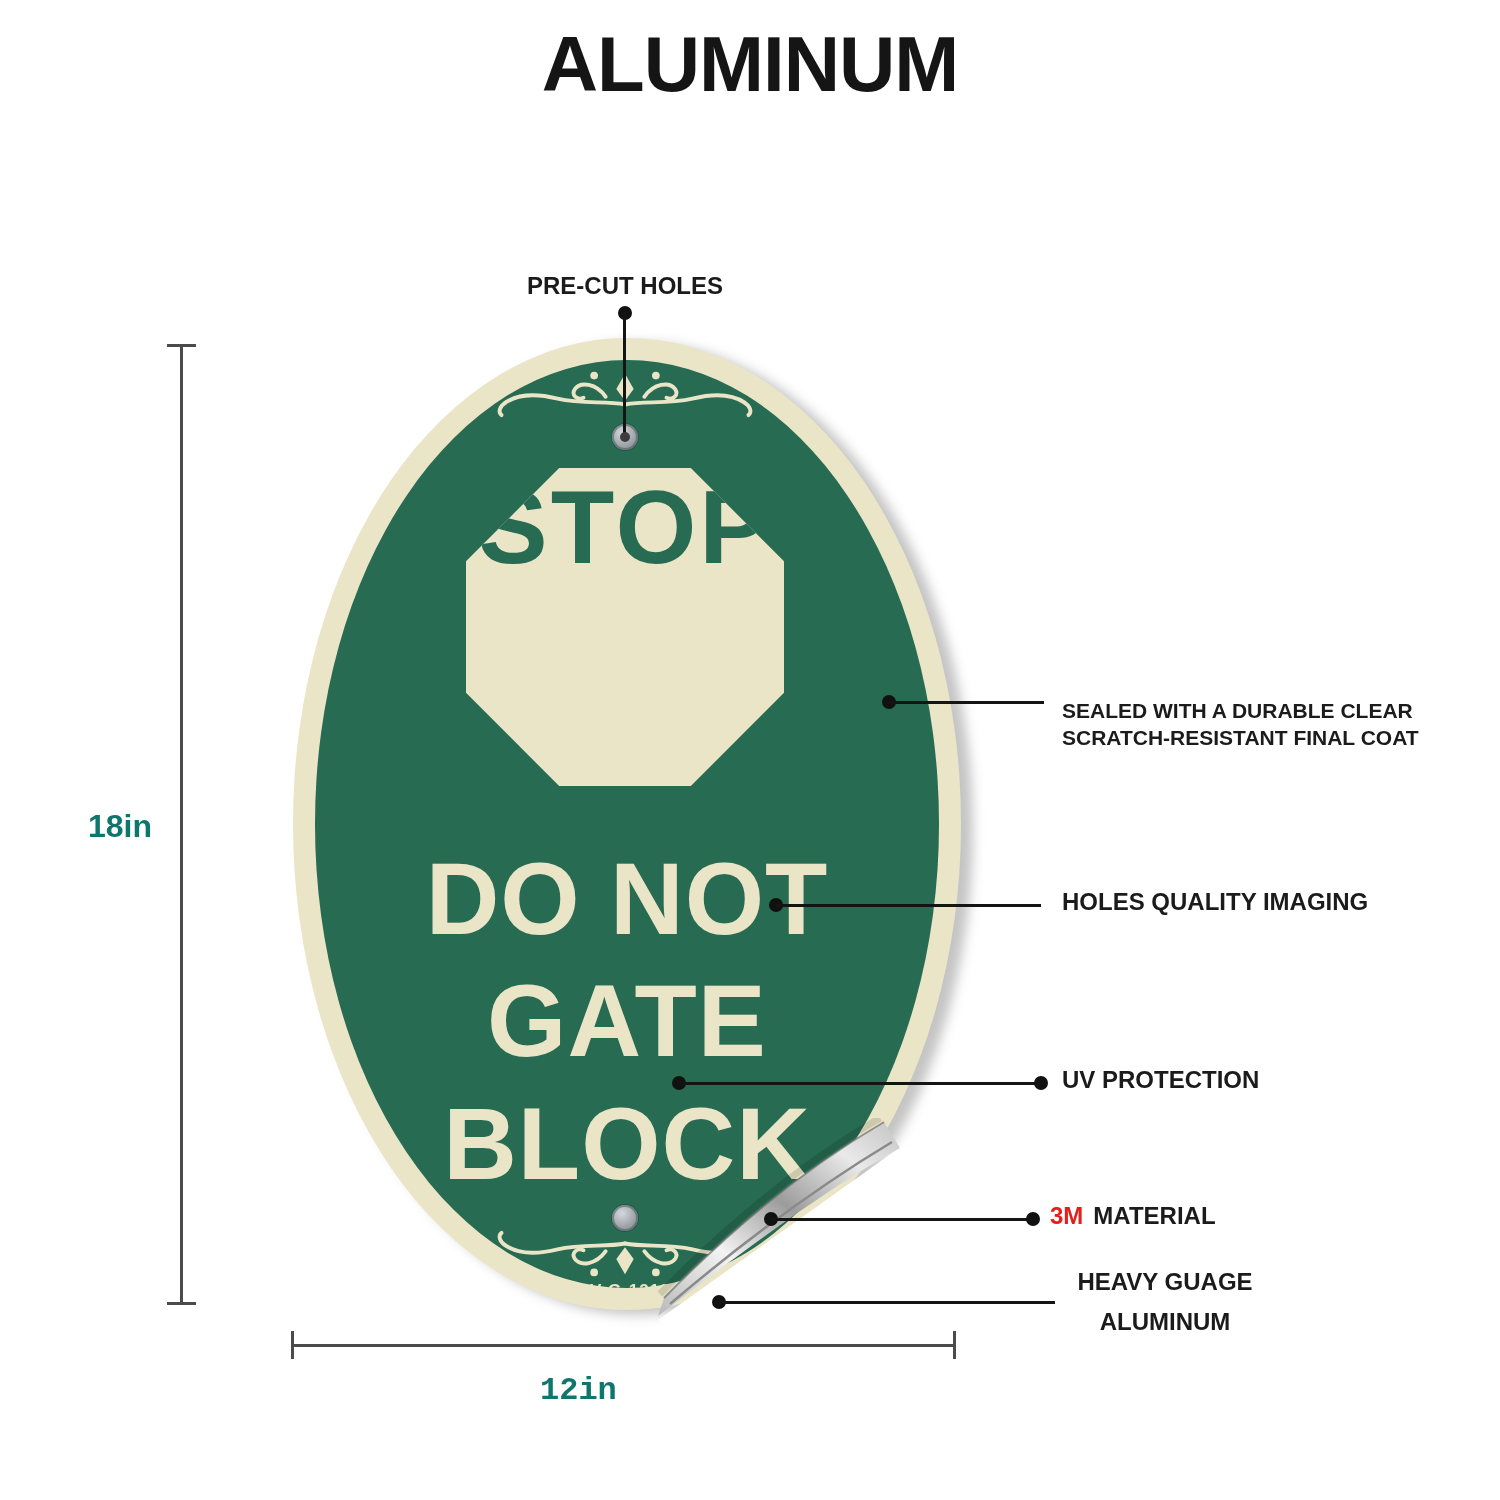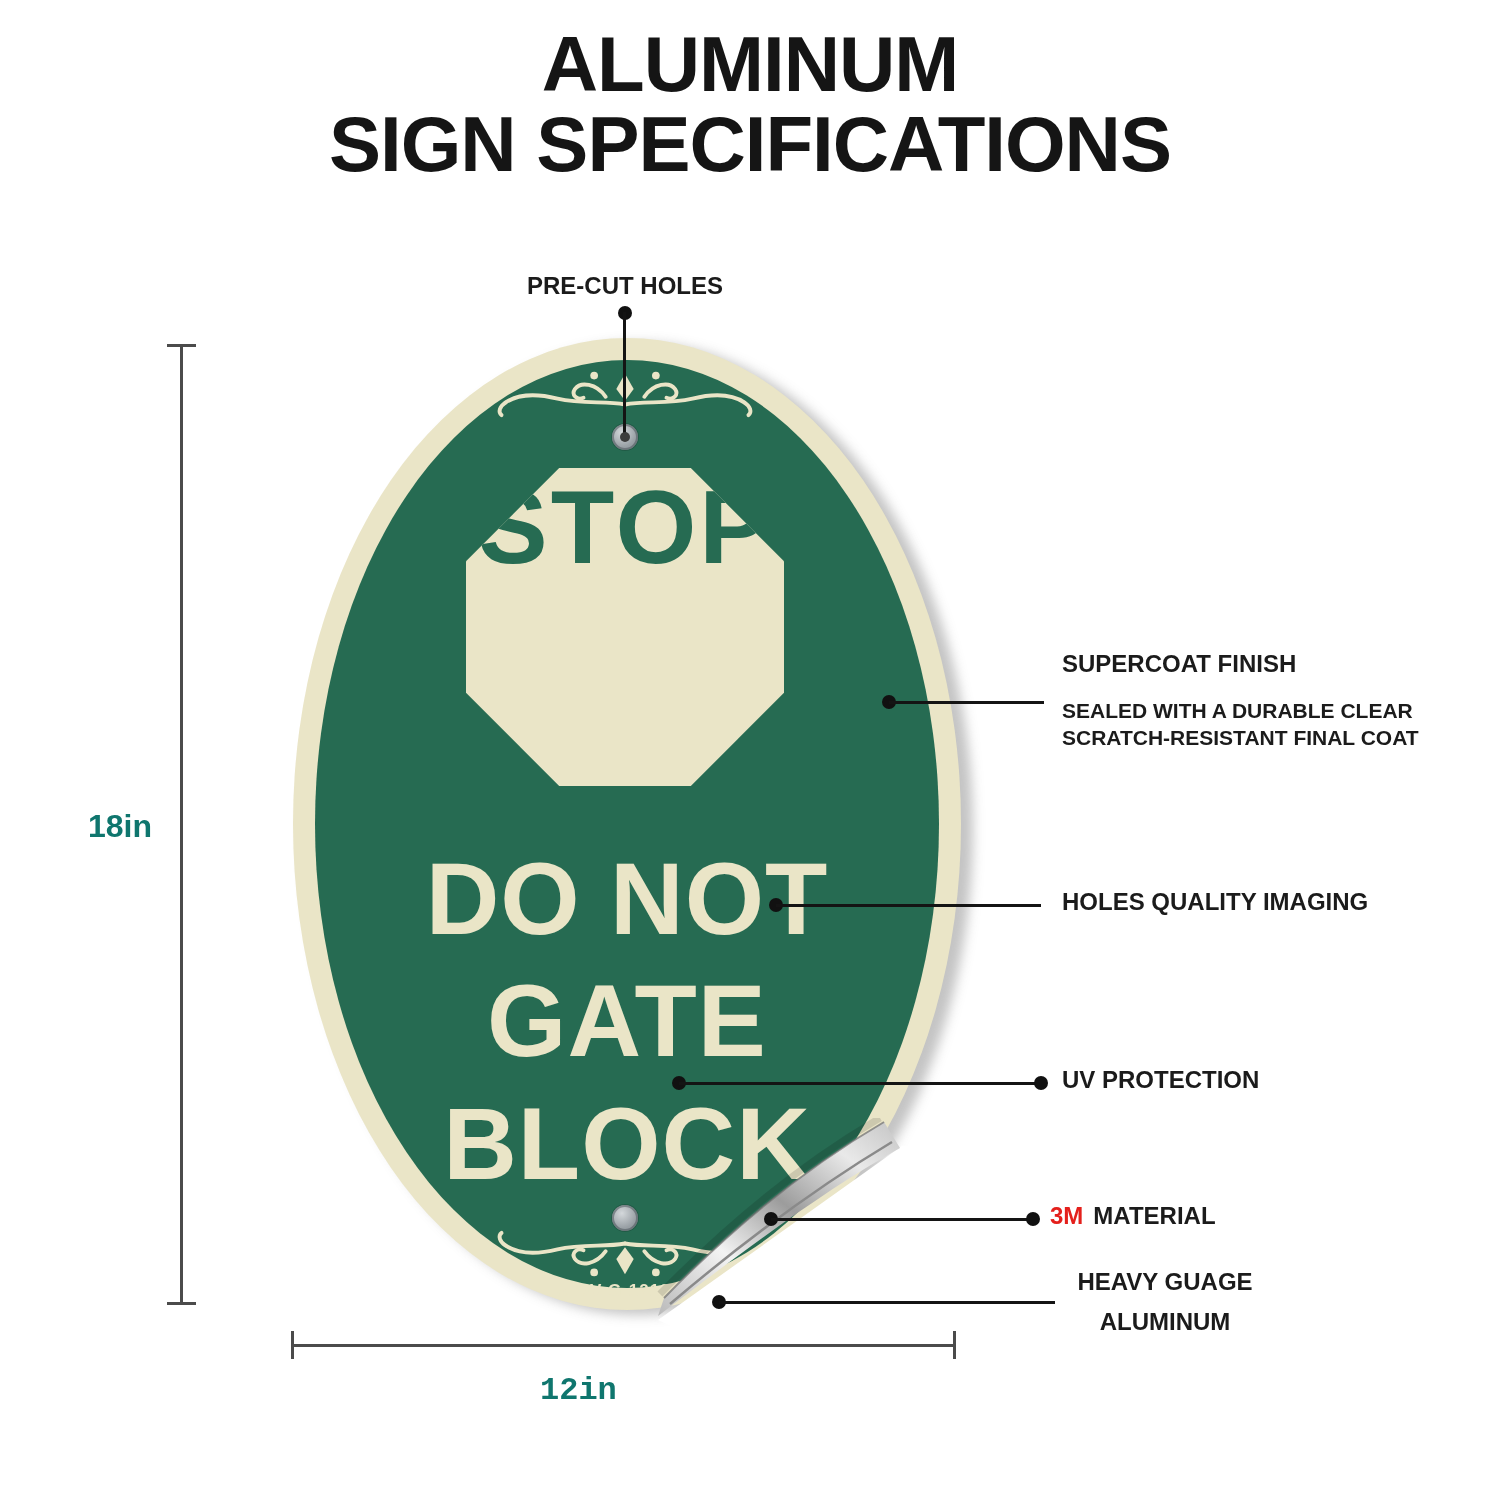--- a/index.html
+++ b/index.html
@@ -73,21 +73,20 @@
   .brand-red { color:#e4201c; }
   .m3-rest { margin-left:10px; }
 </style>
 </head>
 <body>
 
 <div id="canvas">
 
   <div class="page-title">
     <div>ALUMINUM</div>
-    <div>SIGN SPECIFICATIONS</div>
   </div>
 
   <div class="dim" style="left:167px; top:344px; width:29px; height:3px;"></div>
   <div class="dim" style="left:180px; top:345px; width:3px; height:960px;"></div>
   <div class="dim" style="left:167px; top:1302px; width:29px; height:3px;"></div>
   <div class="dim-label" style="left:88px; top:808px;">18in</div>
 
   <div class="dim" style="left:291px; top:1331px; width:3px; height:28px;"></div>
   <div class="dim" style="left:292px; top:1344px; width:663px; height:3px;"></div>
   <div class="dim" style="left:953px; top:1331px; width:3px; height:28px;"></div>
@@ -160,21 +159,20 @@
     <path d="M64,180 C138,104 212,46 284,4" stroke="#6f6f6f" stroke-width="2" fill="none" opacity="0.7"></path>
   </svg>
 
   <div class="c-label" style="left:450px; top:272px; width:350px; text-align:center;">PRE-CUT HOLES</div>
   <div class="c-dot" style="left:618px; top:306px;"></div>
   <div class="c-line" style="left:623px; top:312px; width:3px; height:126px;"></div>
   <div class="c-dot-sm" style="left:620px; top:432px;"></div>
 
   <div class="c-dot" style="left:882px; top:695px;"></div>
   <div class="c-line" style="left:889px; top:701px; width:155px; height:3px;"></div>
-  <div class="c-label" style="left:1062px; top:650px;">SUPERCOAT FINISH</div>
   <div class="c-label-sm" style="left:1062px; top:699px;">SEALED WITH A DURABLE CLEAR</div>
   <div class="c-label-sm" style="left:1062px; top:726px;">SCRATCH-RESISTANT FINAL COAT</div>
 
   <div class="c-dot" style="left:769px; top:898px;"></div>
   <div class="c-line" style="left:776px; top:904px; width:265px; height:3px;"></div>
   <div class="c-label" style="left:1062px; top:888px;">HOLES QUALITY IMAGING</div>
 
   <div class="c-dot" style="left:672px; top:1076px;"></div>
   <div class="c-line" style="left:679px; top:1082px; width:362px; height:3px;"></div>
   <div class="c-dot" style="left:1034px; top:1076px;"></div>

